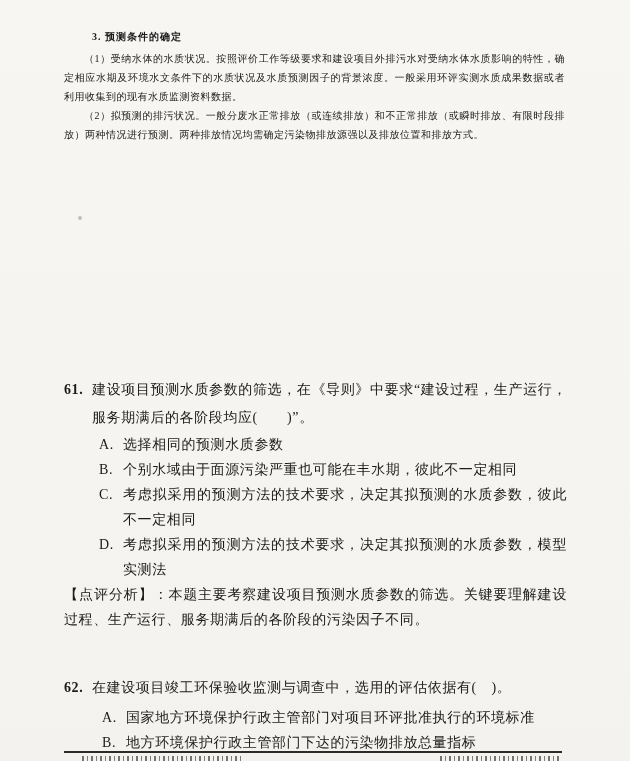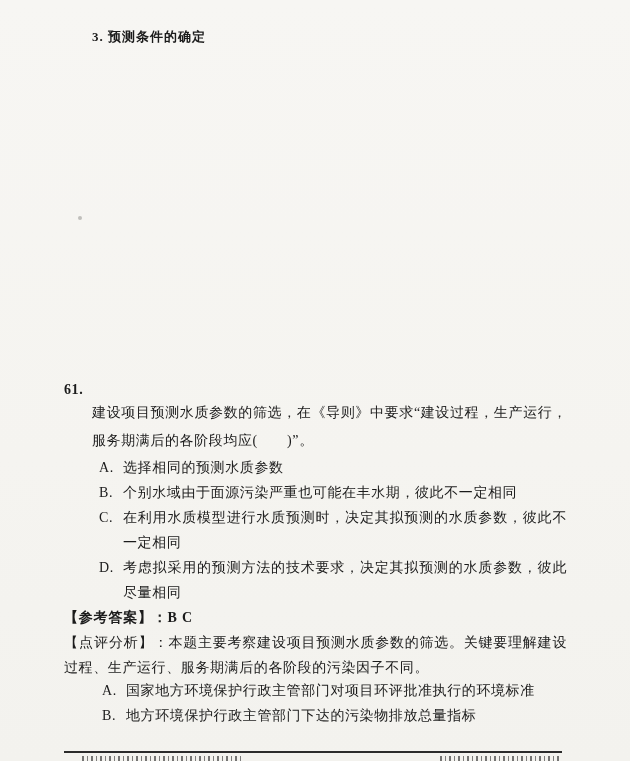--- a/index.html
+++ b/index.html
@@ -11,21 +11,21 @@
     margin: 0 auto;
     background: linear-gradient(180deg, #f7f6f3 0%, #f5f4f0 60%, #f3f2ee 100%);
     font-family: "Liberation Serif", "DejaVu Serif", serif;
     color: #1b1b1b;
     overflow: hidden;
   }
   
   .section3 {
     position: absolute;
     top: 27px; left: 64px; width: 501px;
-    font-size: 13px;
+    font-size: 10px;
     line-height: 19px;
     letter-spacing: 0.5px;
     text-align: justify;
   }
   .section3 .heading {
     font-weight: bold;
     padding-left: 28px;
     margin-bottom: 3px;
     letter-spacing: 1px;
   }
@@ -35,21 +35,21 @@
     position: absolute;
     left: 64px; width: 503px;
     font-size: 14px;
     letter-spacing: 0.6px;
   }
   .q61 { top: 376px; }
   .q62 { top: 674px; }
   .stem-row { display: flex; line-height: 28px; }
   .q62 .stem-row { line-height: 27px; }
   .q-num { font-weight: bold; flex: 0 0 28px; }
-  .q-stem { flex: 1; text-align: justify; margin-top: 23px; }
+  .q-stem { flex: 1; text-align: justify; }
   .opts { margin-left: 35px; }
   .q62 .opts { margin-top: 4px; margin-left: 38px; }
   .opt { display: flex; line-height: 25px; }
   .opt-label { flex: 0 0 24px; }
   .opt-text { flex: 1; text-align: justify; }
   .answer-line { line-height: 25px; font-weight: bold; letter-spacing: 0.8px; }
   .analysis { line-height: 25px; text-align: justify; }
   .analysis .lbl { font-weight: normal; letter-spacing: 0.8px; }
   
   .footer-rule {
@@ -75,54 +75,57 @@
     opacity: 0.5;
   }
 </style>
 </head>
 <body>
 
 <div class="page">
 
   <div class="section3">
     <div class="heading">3. 预测条件的确定</div>
+    <p>（1）受纳水体的水质状况。按照评价工作等级要求和建设项目外排污水对受纳水体水质影响的特性，确定相应水期及环境水文条件下的水质状况及水质预测因子的背景浓度。一般采用环评实测水质成果数据或者利用收集到的现有水质监测资料数据。</p>
+    <p>（2）拟预测的排污状况。一般分废水正常排放（或连续排放）和不正常排放（或瞬时排放、有限时段排放）两种情况进行预测。两种排放情况均需确定污染物排放源强以及排放位置和排放方式。</p>
   </div>
 
   <div class="qblock q61">
     <div class="stem-row">
       <span class="q-num">61.</span>
       <span class="q-stem">建设项目预测水质参数的筛选，在《导则》中要求“建设过程，生产运行，服务期满后的各阶段均应(　　)”。</span>
     </div>
     <div class="opts">
       <div class="opt">
         <span class="opt-label">A.</span>
         <span class="opt-text">选择相同的预测水质参数</span>
       </div>
       <div class="opt">
         <span class="opt-label">B.</span>
         <span class="opt-text">个别水域由于面源污染严重也可能在丰水期，彼此不一定相同</span>
       </div>
       <div class="opt">
         <span class="opt-label">C.</span>
-        <span class="opt-text">在利用水质模型进行水质预测时，决定其拟预测的水质参数，彼此不一定相同</span>
+        <span class="opt-text">考虑拟采用的预测方法的技术要求，决定其拟预测的水质参数，彼此不一定相同</span>
       </div>
       <div class="opt">
         <span class="opt-label">D.</span>
-        <span class="opt-text">考虑拟采用的预测方法的技术要求，决定其拟预测的水质参数，彼此尽量相同</span>
+        <span class="opt-text">考虑拟采用的预测方法的技术要求，决定其拟预测的水质参数，模型实测法</span>
       </div>
-    </div>
-    <div class="answer-line">
-      <span>【参考答案】</span><span>：B C</span>
     </div>
     <div class="analysis">
       <span class="lbl">【点评分析】</span><span>：本题主要考察建设项目预测水质参数的筛选。关键要理解建设过程、生产运行、服务期满后的各阶段的污染因子不同。</span>
     </div>
   </div>
 
   <div class="qblock q62">
+    <div class="stem-row">
+      <span class="q-num">62.</span>
+      <span class="q-stem">在建设项目竣工环保验收监测与调查中，选用的评估依据有(　)。</span>
+    </div>
     <div class="opts">
       <div class="opt">
         <span class="opt-label">A.</span>
         <span class="opt-text">国家地方环境保护行政主管部门对项目环评批准执行的环境标准</span>
       </div>
       <div class="opt">
         <span class="opt-label">B.</span>
         <span class="opt-text">地方环境保护行政主管部门下达的污染物排放总量指标</span>
       </div>
     </div>

